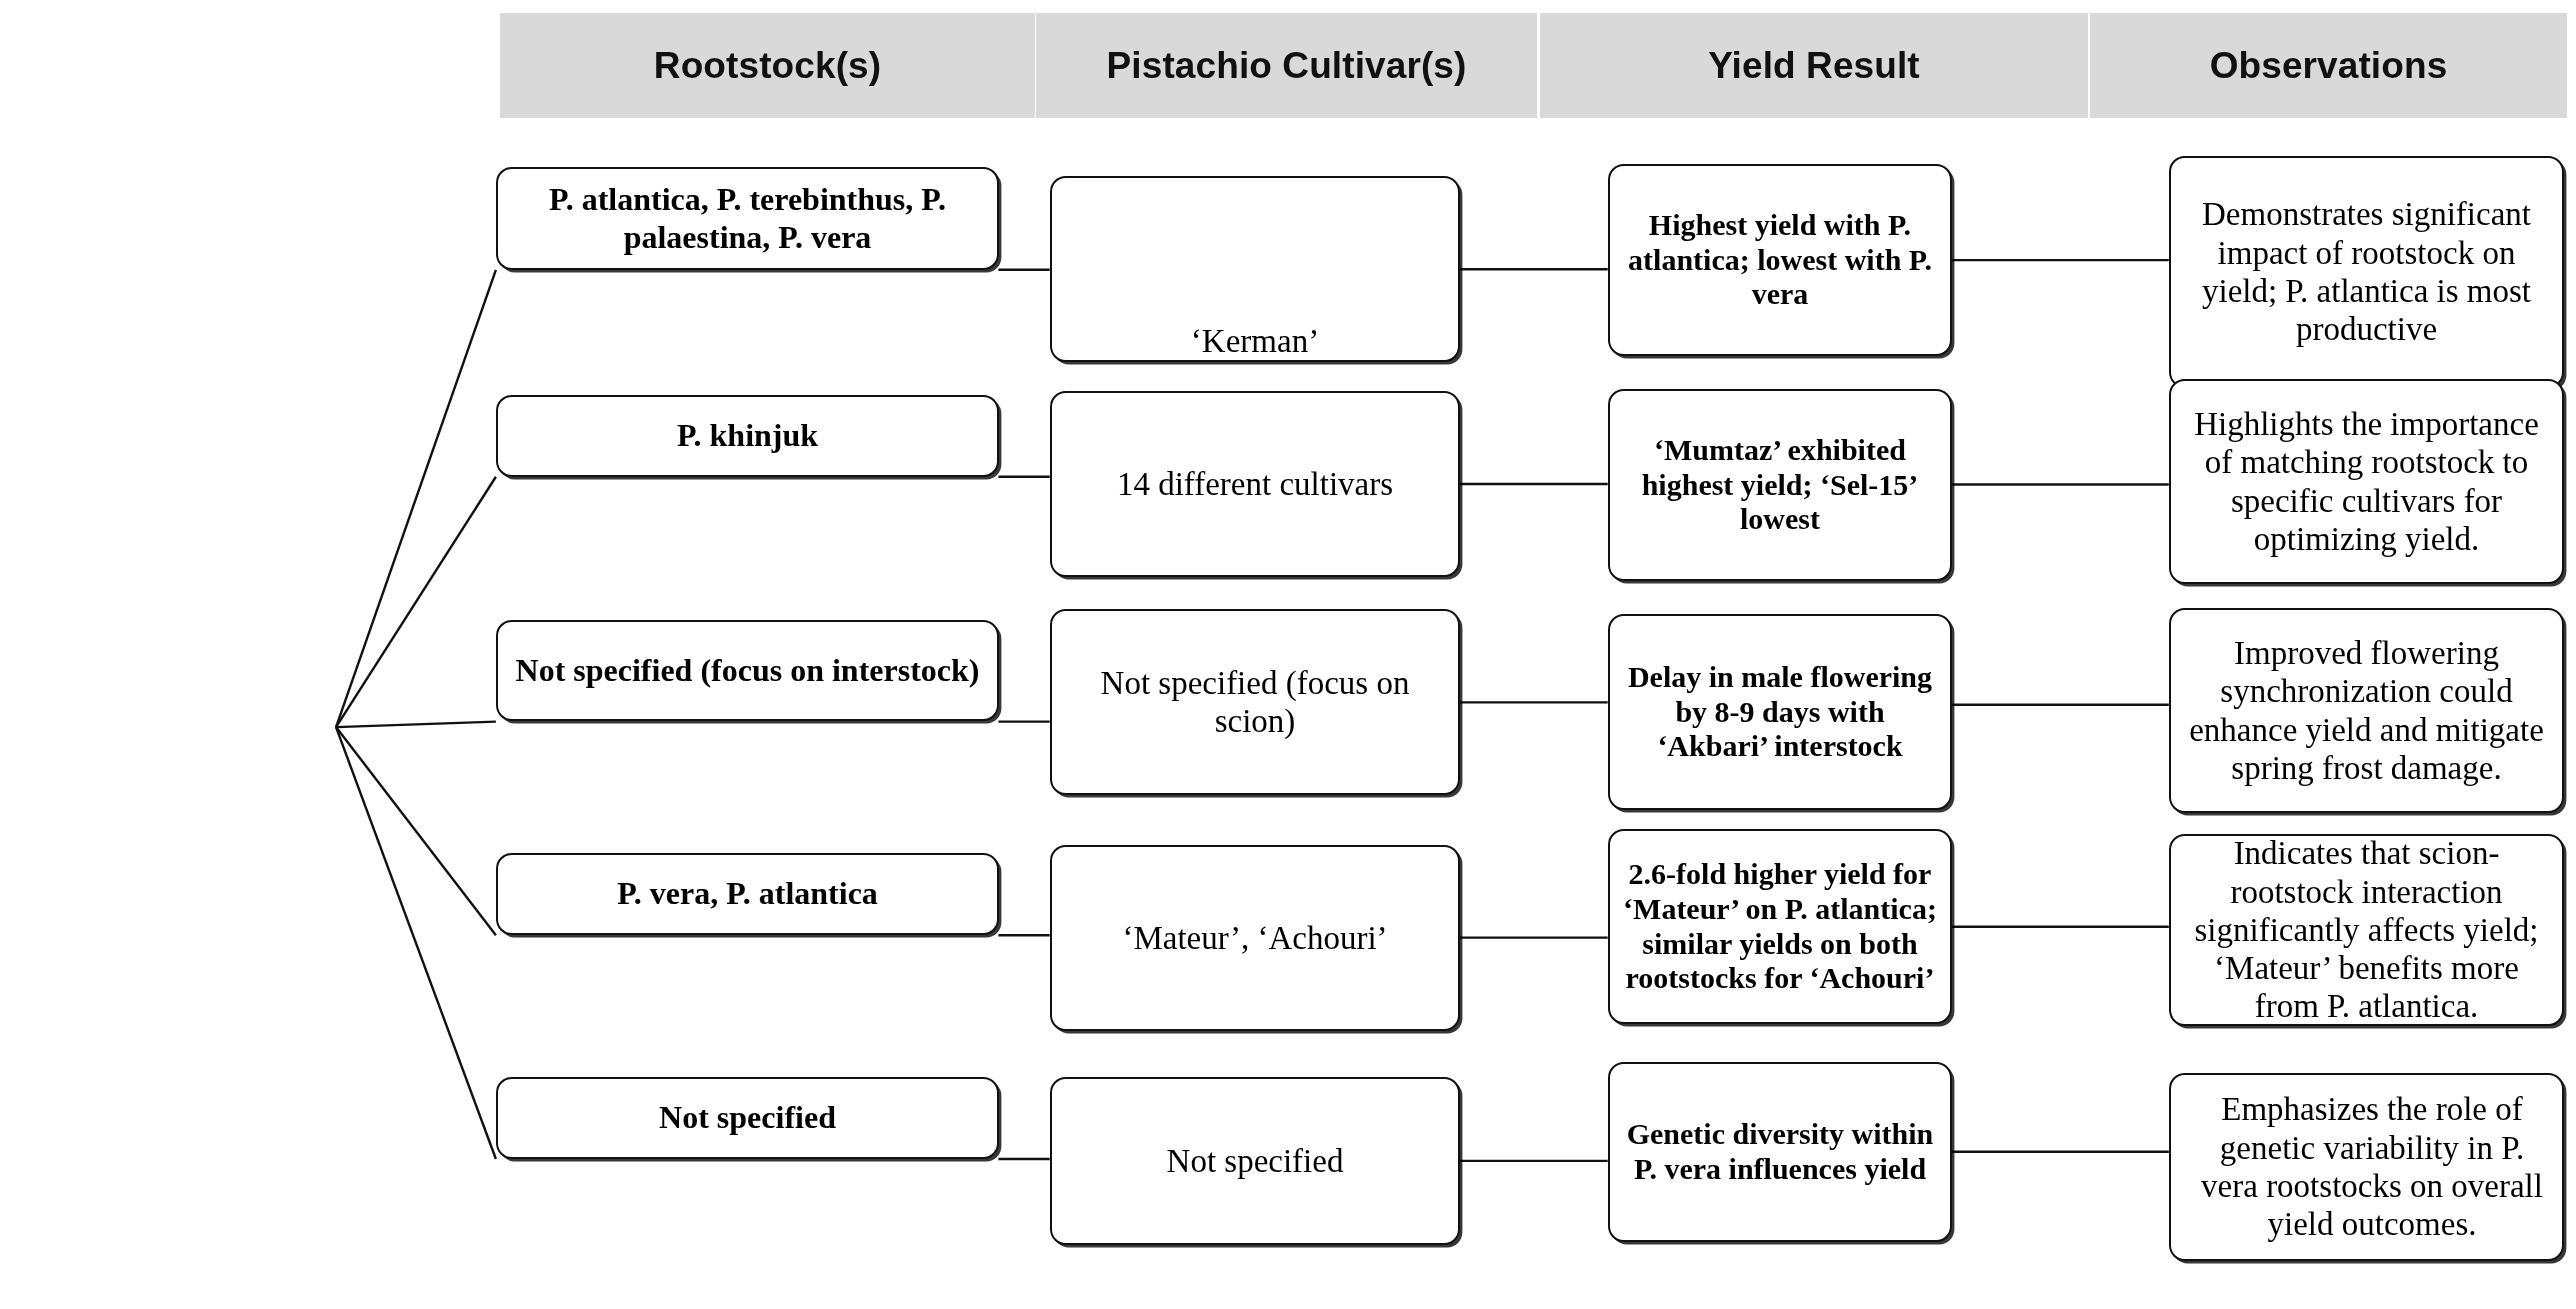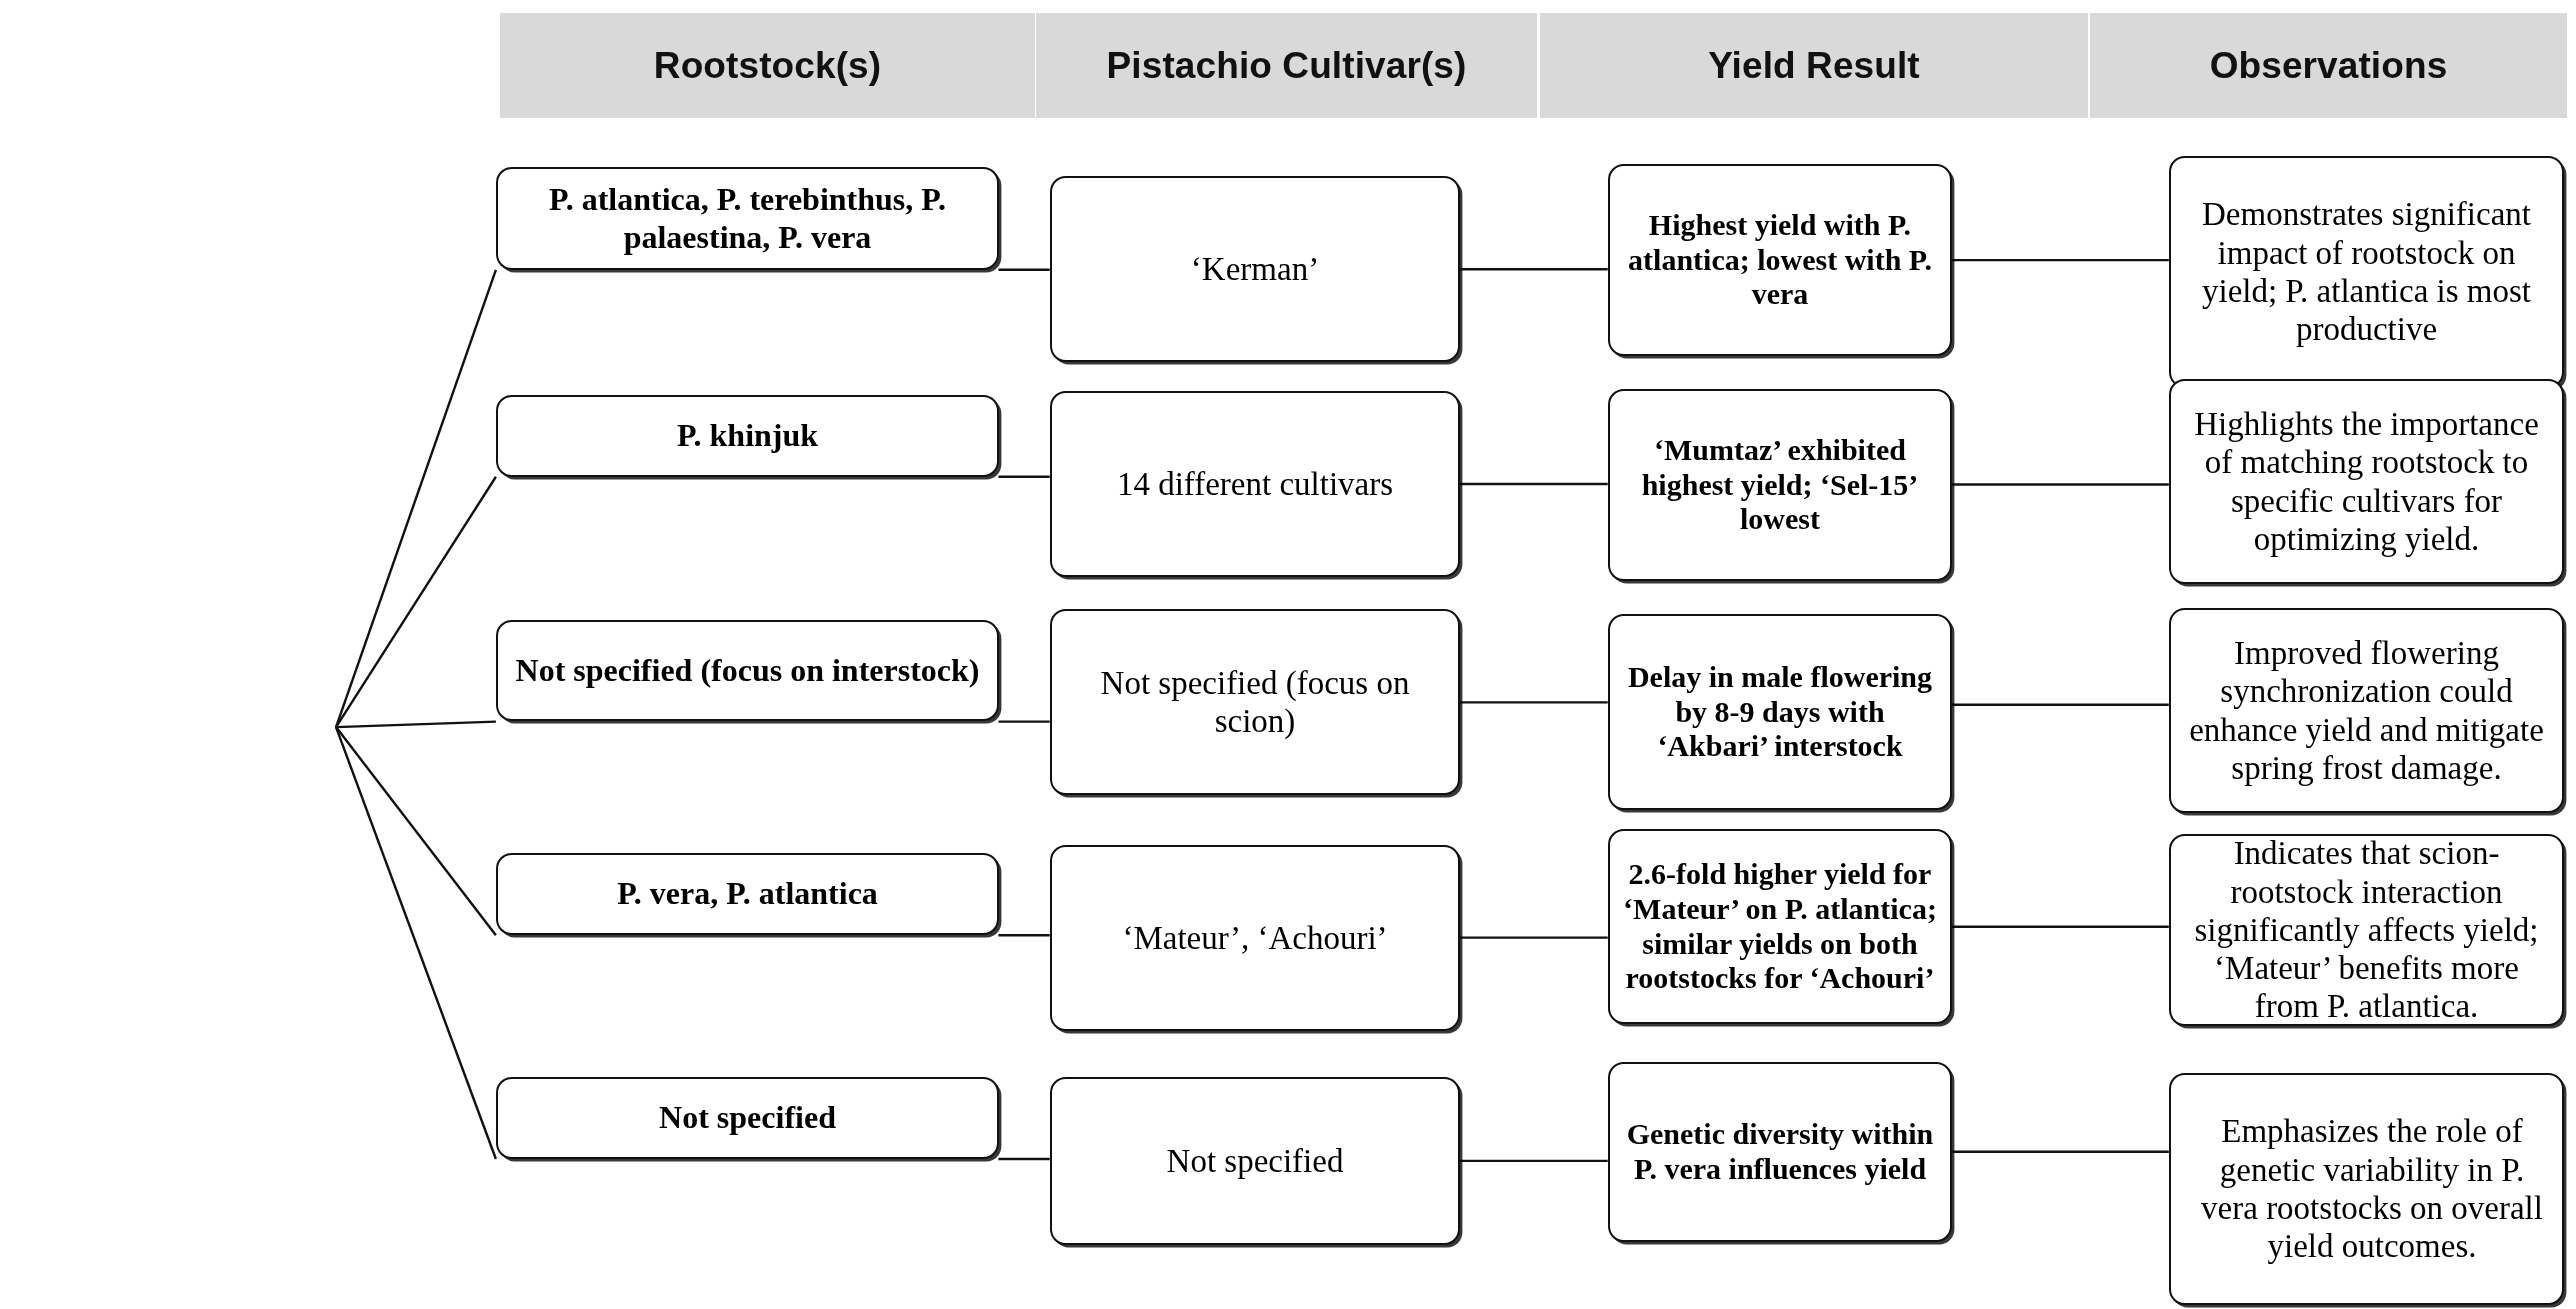--- a/index.html
+++ b/index.html
@@ -73,21 +73,21 @@
       <div class="hdr-cell" style="left: 2090px; width: 477px;">
         <span>Observations</span>
       </div>
     </div>
 
 
   <div id="nodes">
       <div class="node rootstock" style="left: 496px; top: 167px; width: 503px; height: 103px;">
         <span>P. atlantica, P. terebinthus, P. palaestina, P. vera</span>
       </div>
-      <div class="node cultivar" style="left: 1050px; top: 176px; width: 410px; height: 186px;">
+      <div class="node cultivar" style="left: 1050px; top: 176px; width: 410px; height: 186px; align-items: flex-end;">
         <span>‘Kerman’</span>
       </div>
       <div class="node yield" style="left: 1608px; top: 164px; width: 344px; height: 192px;">
         <span>Highest yield with P. atlantica; lowest with P. vera</span>
       </div>
       <div class="node obs" style="left: 2169px; top: 156px; width: 395px; height: 232px;">
         <span>Demonstrates significant impact of rootstock on yield; P. atlantica is most productive</span>
       </div>
       <div class="node rootstock" style="left: 496px; top: 395px; width: 503px; height: 82px;">
         <span>P. khinjuk</span>
@@ -127,19 +127,19 @@
       </div>
       <div class="node rootstock" style="left: 496px; top: 1077px; width: 503px; height: 82px;">
         <span>Not specified</span>
       </div>
       <div class="node cultivar" style="left: 1050px; top: 1077px; width: 410px; height: 168px;">
         <span>Not specified</span>
       </div>
       <div class="node yield" style="left: 1608px; top: 1062px; width: 344px; height: 180px;">
         <span>Genetic diversity within P. vera influences yield</span>
       </div>
-      <div class="node obs" style="left: 2169px; top: 1073px; width: 395px; height: 232px; padding-left: 11px;">
+      <div class="node obs" style="left: 2169px; top: 1073px; width: 395px; height: 188px; padding-left: 11px;">
         <span>Emphasizes the role of genetic variability in P. vera rootstocks on overall yield outcomes.</span>
       </div>
     </div>
 
 </div>
 
 
 </body></html>

